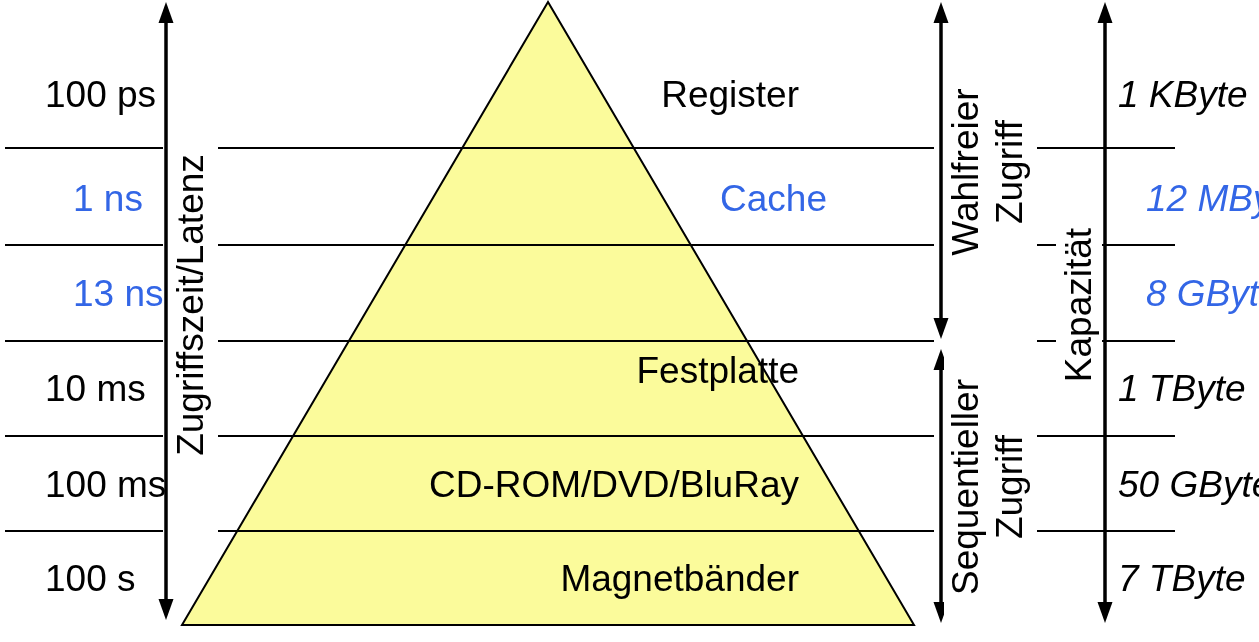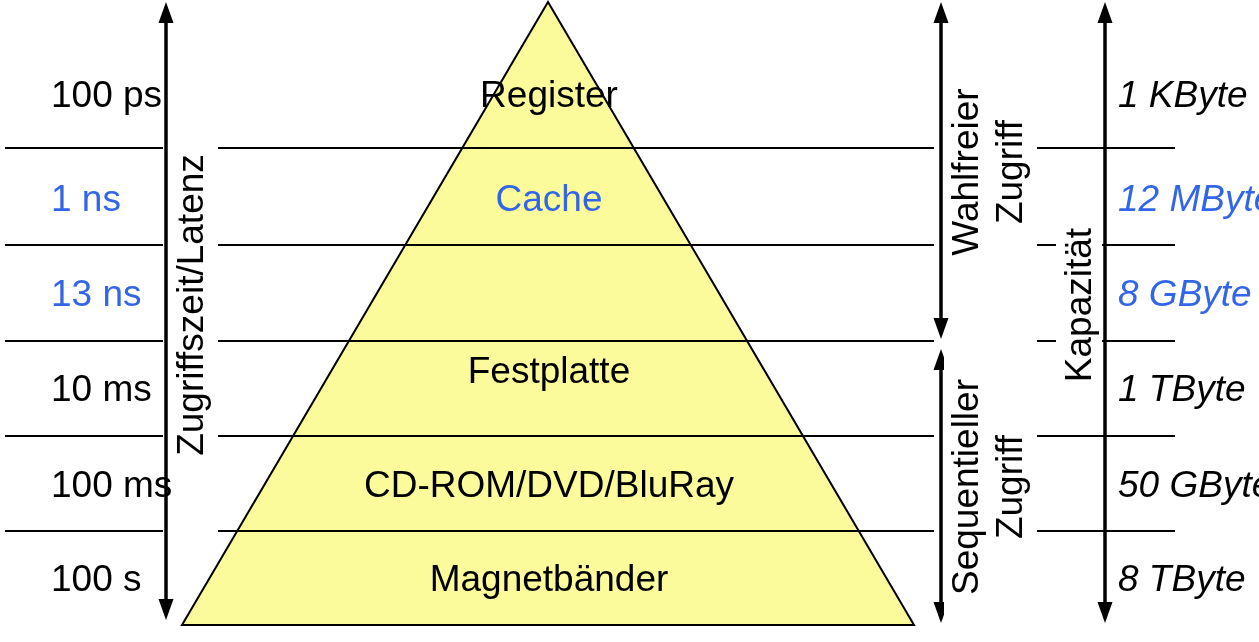--- a/index.html
+++ b/index.html
@@ -1,22 +1,22 @@
 <!DOCTYPE html>
 <html style="--pyramid-fill: #FBFB9B; --accent-blue: #3366E6; --line-black: #000000;"><head>
 <meta charset="utf-8">
 <style>
   html,body{margin:0;padding:0;background:#fff;width:1259px;height:642px;overflow:hidden;}
   #stage{position:relative;width:1259px;height:642px;font-family:"Liberation Sans","DejaVu Sans",sans-serif;color:#000;}
   svg.layer{position:absolute;left:0;top:0;z-index:1;}
   .lbl{position:absolute;font-size:37px;line-height:46px;white-space:nowrap;z-index:6;}
-  .lvl{position:absolute;left:299px;width:500px;text-align:center;font-size:37px;line-height:46px;white-space:nowrap;z-index:6;}
-  .lat{left:51px;text-align:right;}
+  .lvl{position:absolute;left:299px;width:500px;text-align:right;font-size:37px;line-height:46px;white-space:nowrap;z-index:6;}
+  .lat{left:45px;text-align:right;}
   .cap{left:1118px;font-style:italic;}
-  .accent{color:var(--accent-blue,#3366E6);}
+  .accent{color:var(--accent-blue,#3366E6);margin-left:28px;}
   .rot{position:absolute;display:flex;flex-direction:column;justify-content:center;align-items:center;
        transform:rotate(-90deg);background:#fff;font-size:37px;line-height:44px;text-align:center;
        white-space:nowrap;z-index:5;}
   .rot span{display:block;}
   .tri{fill:var(--pyramid-fill,#FBFB9B);stroke:var(--line-black,#000);stroke-width:2;}
   .bline{stroke:var(--line-black,#000);stroke-width:2;}
   .shaft{stroke:var(--line-black,#000);stroke-width:3.5;}
   .head{fill:var(--line-black,#000);stroke:none;}
 </style>
 </head>
@@ -72,21 +72,21 @@
   <div class="lvl accent" style="top:176px">Cache</div>
   <div class="lvl" style="top:348px">Festplatte</div>
   <div class="lvl" style="top:462px">CD-ROM/DVD/BluRay</div>
   <div class="lvl" style="top:556px">Magnetbänder</div>
 
   <div class="lbl cap" style="top:72px">1 KByte</div>
   <div class="lbl cap accent" style="top:176px">12 MByte</div>
   <div class="lbl cap accent" style="top:271px">8 GByte</div>
   <div class="lbl cap" style="top:366px">1 TByte</div>
   <div class="lbl cap" style="top:462px">50 GByte</div>
-  <div class="lbl cap" style="top:556px">8 TByte</div>
+  <div class="lbl cap" style="top:556px">7 TByte</div>
 
   <div class="rot" style="left:11px;top:282px;width:360px;height:46px">
     <span>Zugriffszeit/Latenz</span>
   </div>
 
   <div class="rot" style="left:848px;top:128px;width:280px;height:88px">
     <span>Wahlfreier</span>
     <span>Zugriff</span>
   </div>
 

